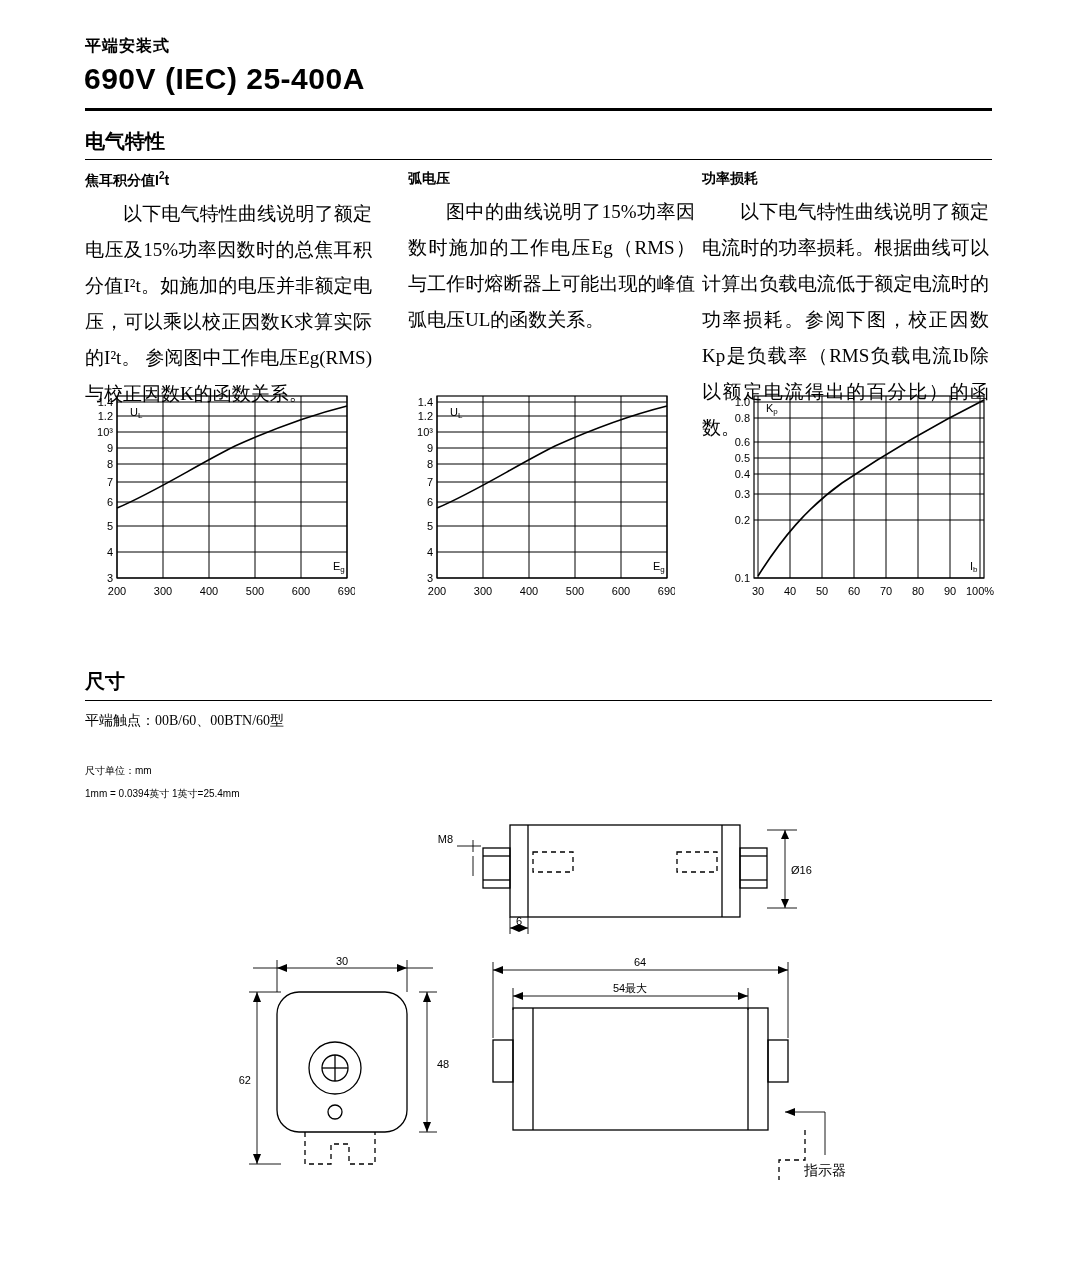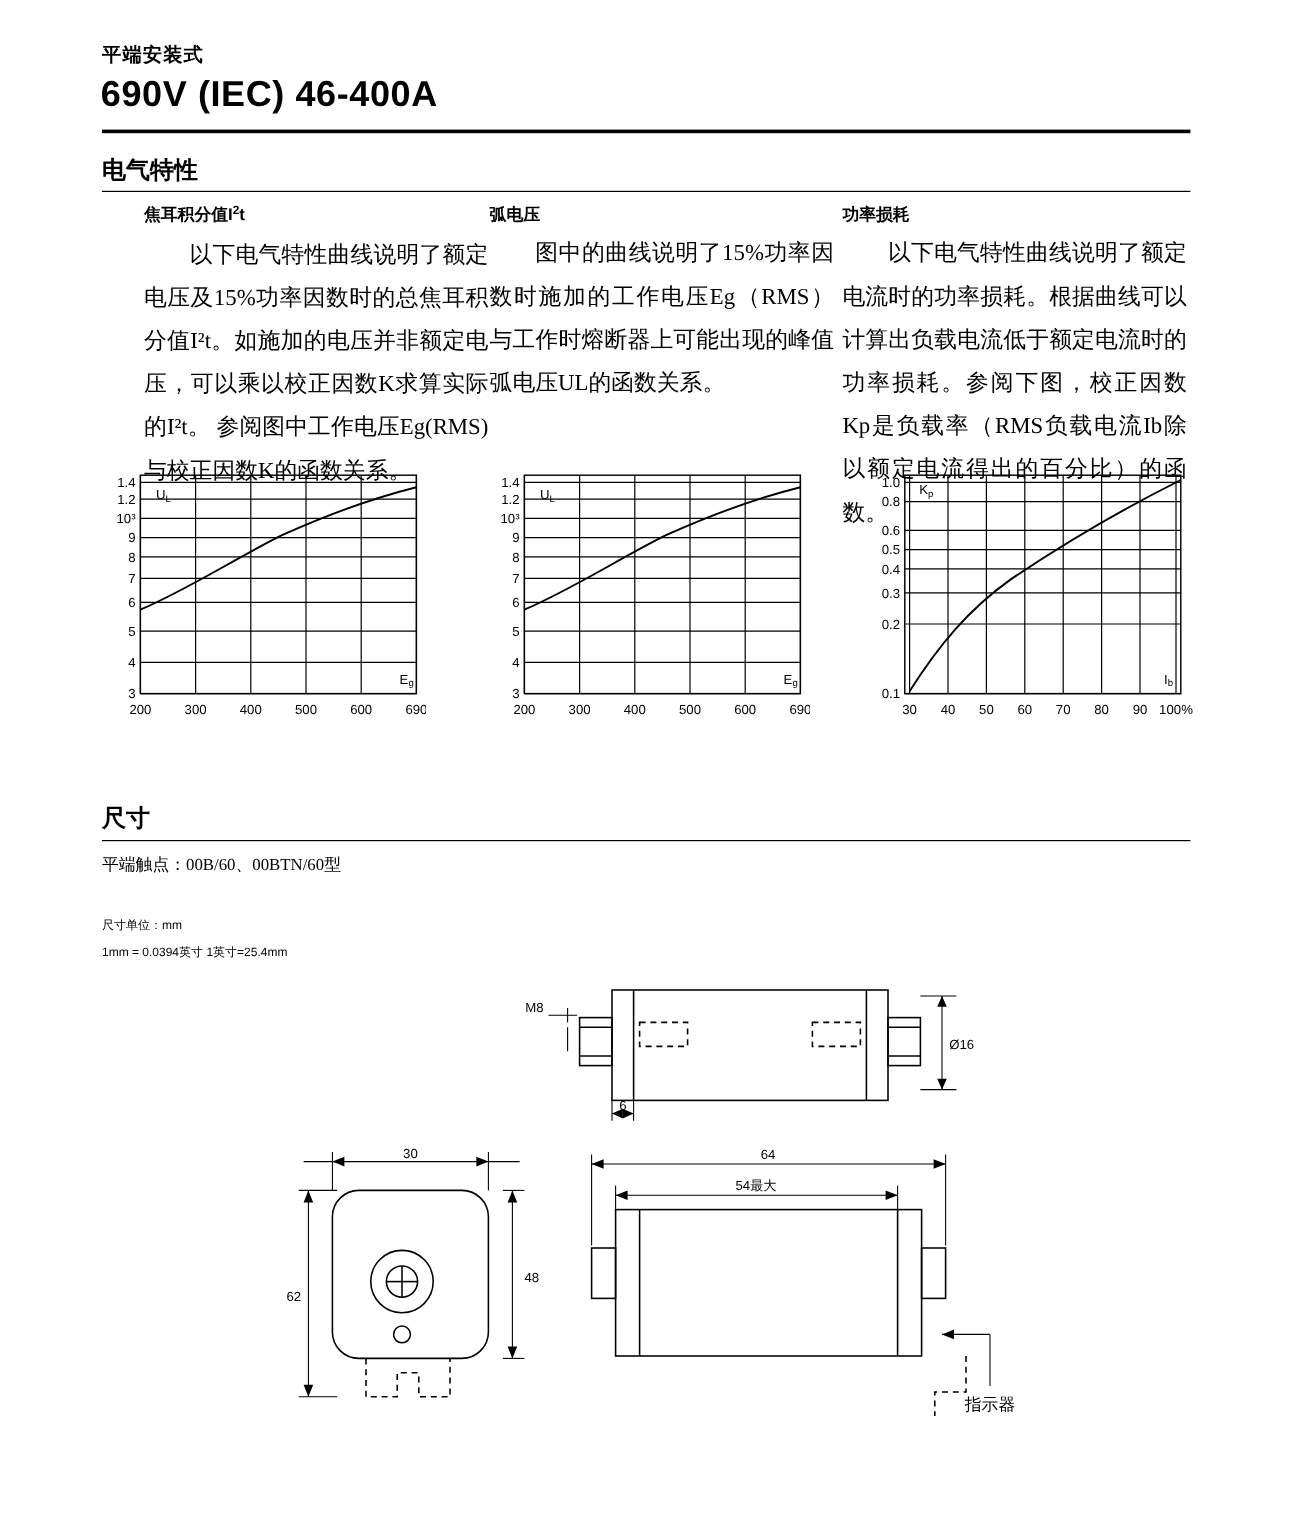--- a/index.html
+++ b/index.html
@@ -51,27 +51,27 @@
 
   .drawing{position:absolute;left:85px;top:800px;width:907px;height:420px;}
   .drawing svg{display:block;}
 </style>
 </head>
 <body>
 
 <div class="page">
 
   <div class="subtitle">平端安装式</div>
-  <div class="maintitle">690V (IEC)   46-400A</div>
+  <div class="maintitle">690V (IEC)   25-400A</div>
   <div class="rule-thick" style="top:108px;"></div>
 
   <div class="section-h" style="top:128px;">电气特性</div>
   <div class="rule-thin" style="top:159px;"></div>
 
-  <div class="col" style="left:85px;top:170px;margin-left:35px;">
+  <div class="col" style="left:85px;top:170px;">
     <div class="col-h"><span>焦耳积分值I</span><sup>2</sup><span>t</span></div>
     <p class="col-p">以下电气特性曲线说明了额定电压及15%功率因数时的总焦耳积分值I²t。如施加的电压并非额定电压，可以乘以校正因数K求算实际的I²t。 参阅图中工作电压Eg(RMS)与校正因数K的函数关系。</p>
   </div>
 
   <div class="col" style="left:408px;top:170px;">
     <div class="col-h"><span>弧电压</span></div>
     <p class="col-p">图中的曲线说明了15%功率因数时施加的工作电压Eg（RMS）与工作时熔断器上可能出现的峰值弧电压UL的函数关系。</p>
   </div>
 
   <div class="col" style="left:702px;top:170px;">

